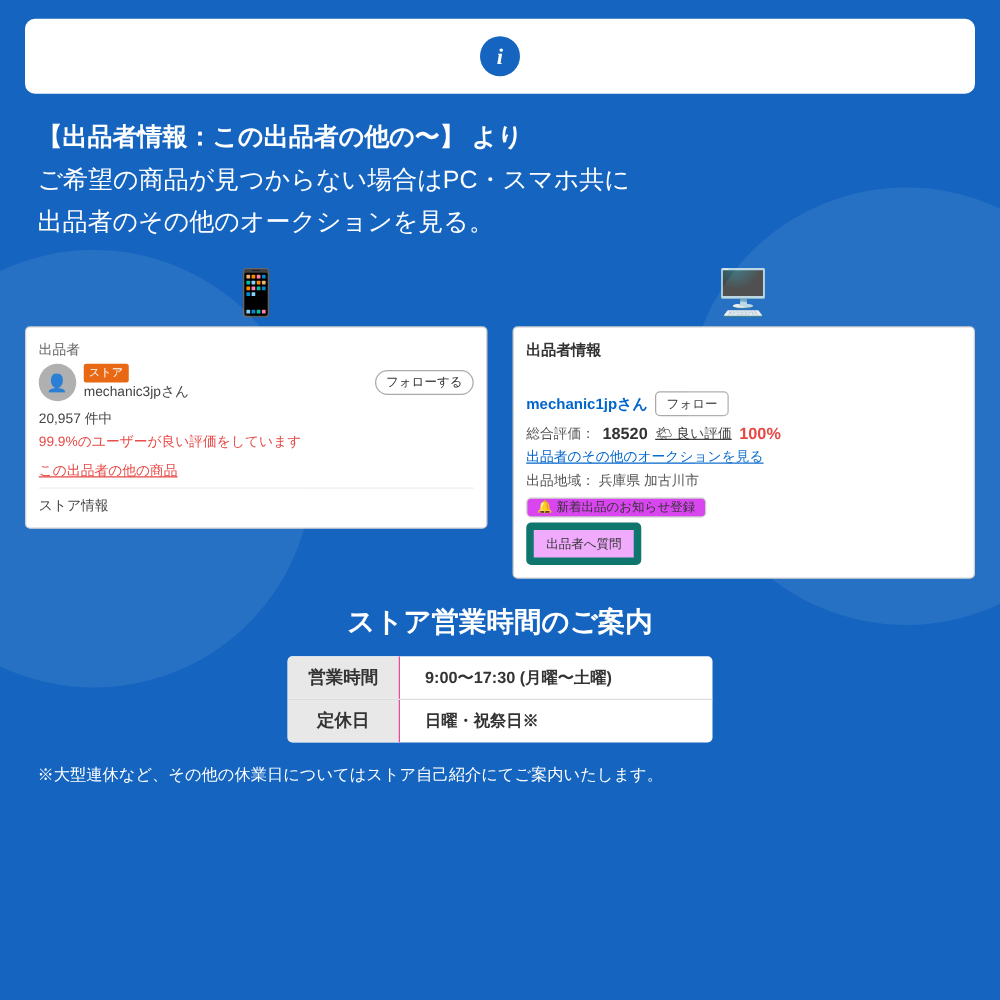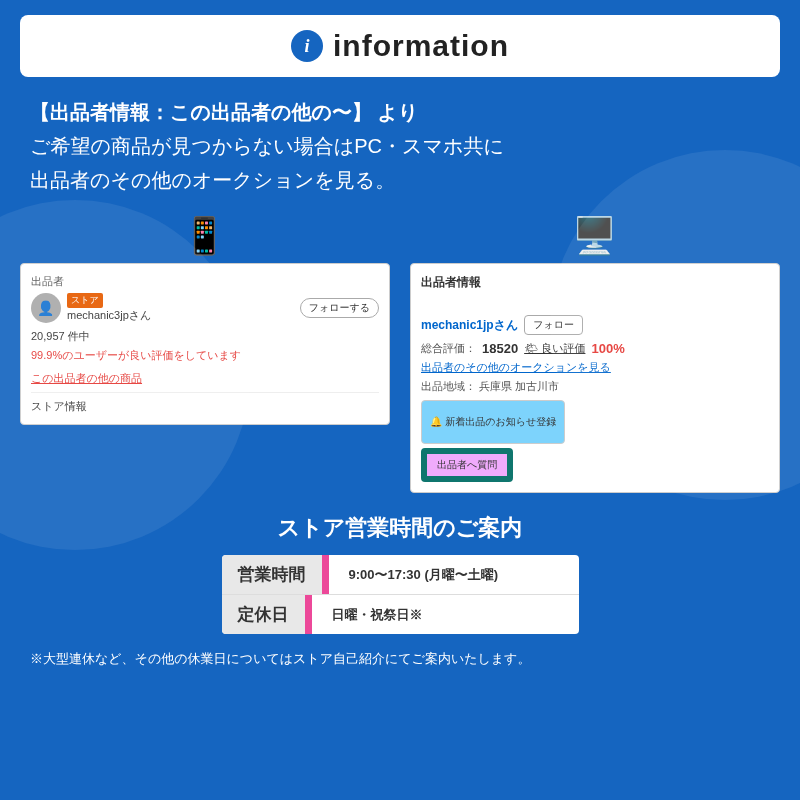--- a/index.html
+++ b/index.html
@@ -223,23 +223,23 @@
     .location-row {
       font-size: 11px;
       color: #555;
       margin-bottom: 6px;
     }
     .notify-btn {
       display: flex;
       align-items: center;
       gap: 4px;
       border: 1px solid #ccc;
-      background: #7dd3fc;
-      border-radius: 4px;
-      padding: 14px 8px;
+      background: #d946ef;
+      border-radius: 4px;
+      padding: 0 8px;
       font-size: 10px;
       color: #333;
       margin-bottom: 4px;
       width: fit-content;
     }
     .question-btn {
       border: 6px solid #0f766e;
       background: #f0abfc;
       border-radius: 4px;
       padding: 4px 10px;
@@ -268,28 +268,28 @@
     .hours-row {
       display: flex;
       border-bottom: 1px solid #ddd;
     }
     .hours-row:last-child {
       border-bottom: none;
     }
     .hours-label {
       background: #e8e8e8;
       padding: 8px 16px;
-      font-size: 17px;
+      font-size: 14px;
       font-weight: bold;
       color: #333;
       min-width: 90px;
       display: flex;
       align-items: center;
       justify-content: center;
-      border-right: 7px solid #ec4899;
+      border-right: 1px solid #ec4899;
     }
     .hours-value {
       padding: 8px 20px;
       font-size: 13px;
       color: #333;
       display: flex;
       align-items: center;
       font-weight: bold;
       min-width: 250px;
     }
@@ -307,21 +307,20 @@
 
   <div class="bg-circles">
     <div class="bg-circle left"></div>
     <div class="bg-circle right"></div>
   </div>
 
   <div class="header-banner">
     <div class="info-icon">
       <span>i</span>
     </div>
-    <span class="header-title">information</span>
   </div>
 
   <div class="description">
     <div>
       <span class="highlight">【出品者情報：この出品者の他の〜】 より</span>
     </div>
     <div>ご希望の商品が見つからない場合はPC・スマホ共に</div>
     <div>出品者のその他のオークションを見る。</div>
   </div>
 

